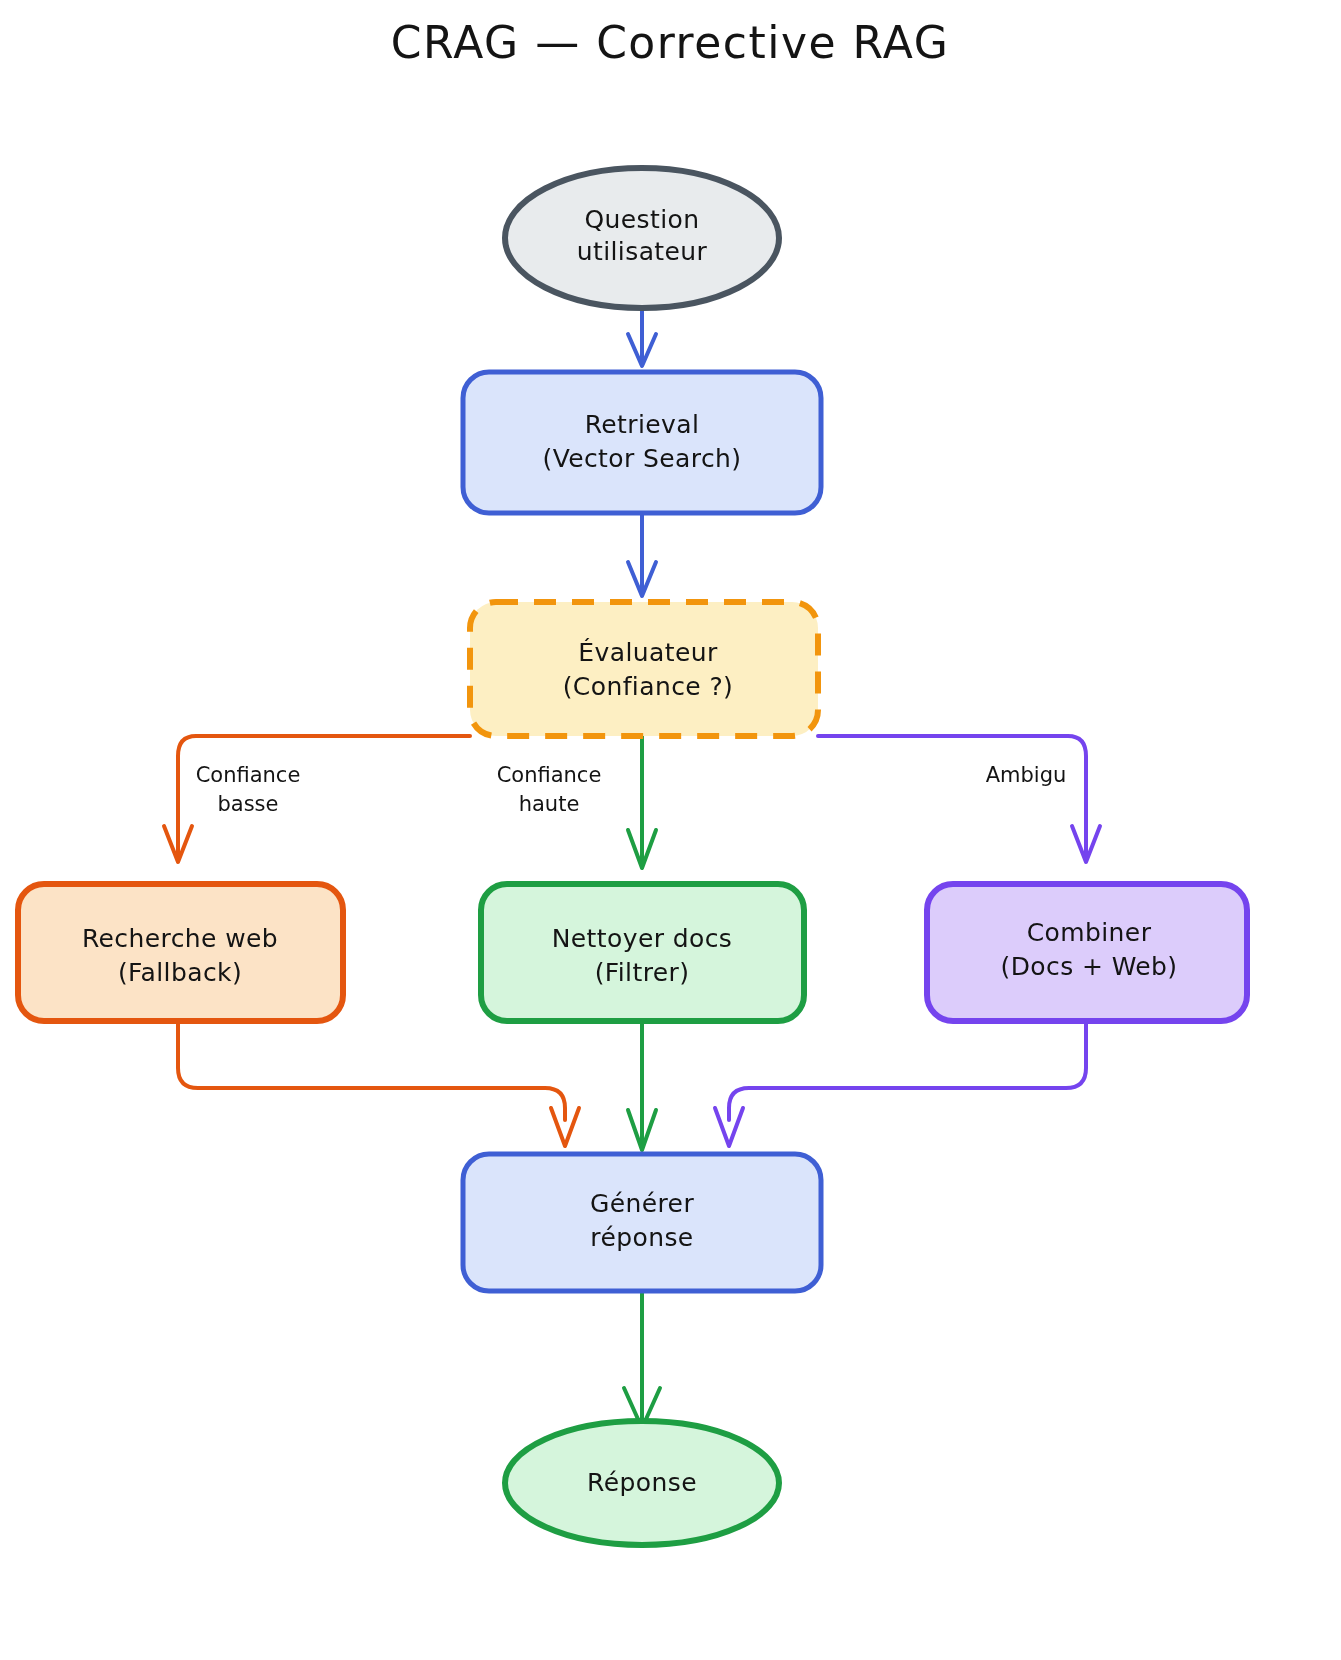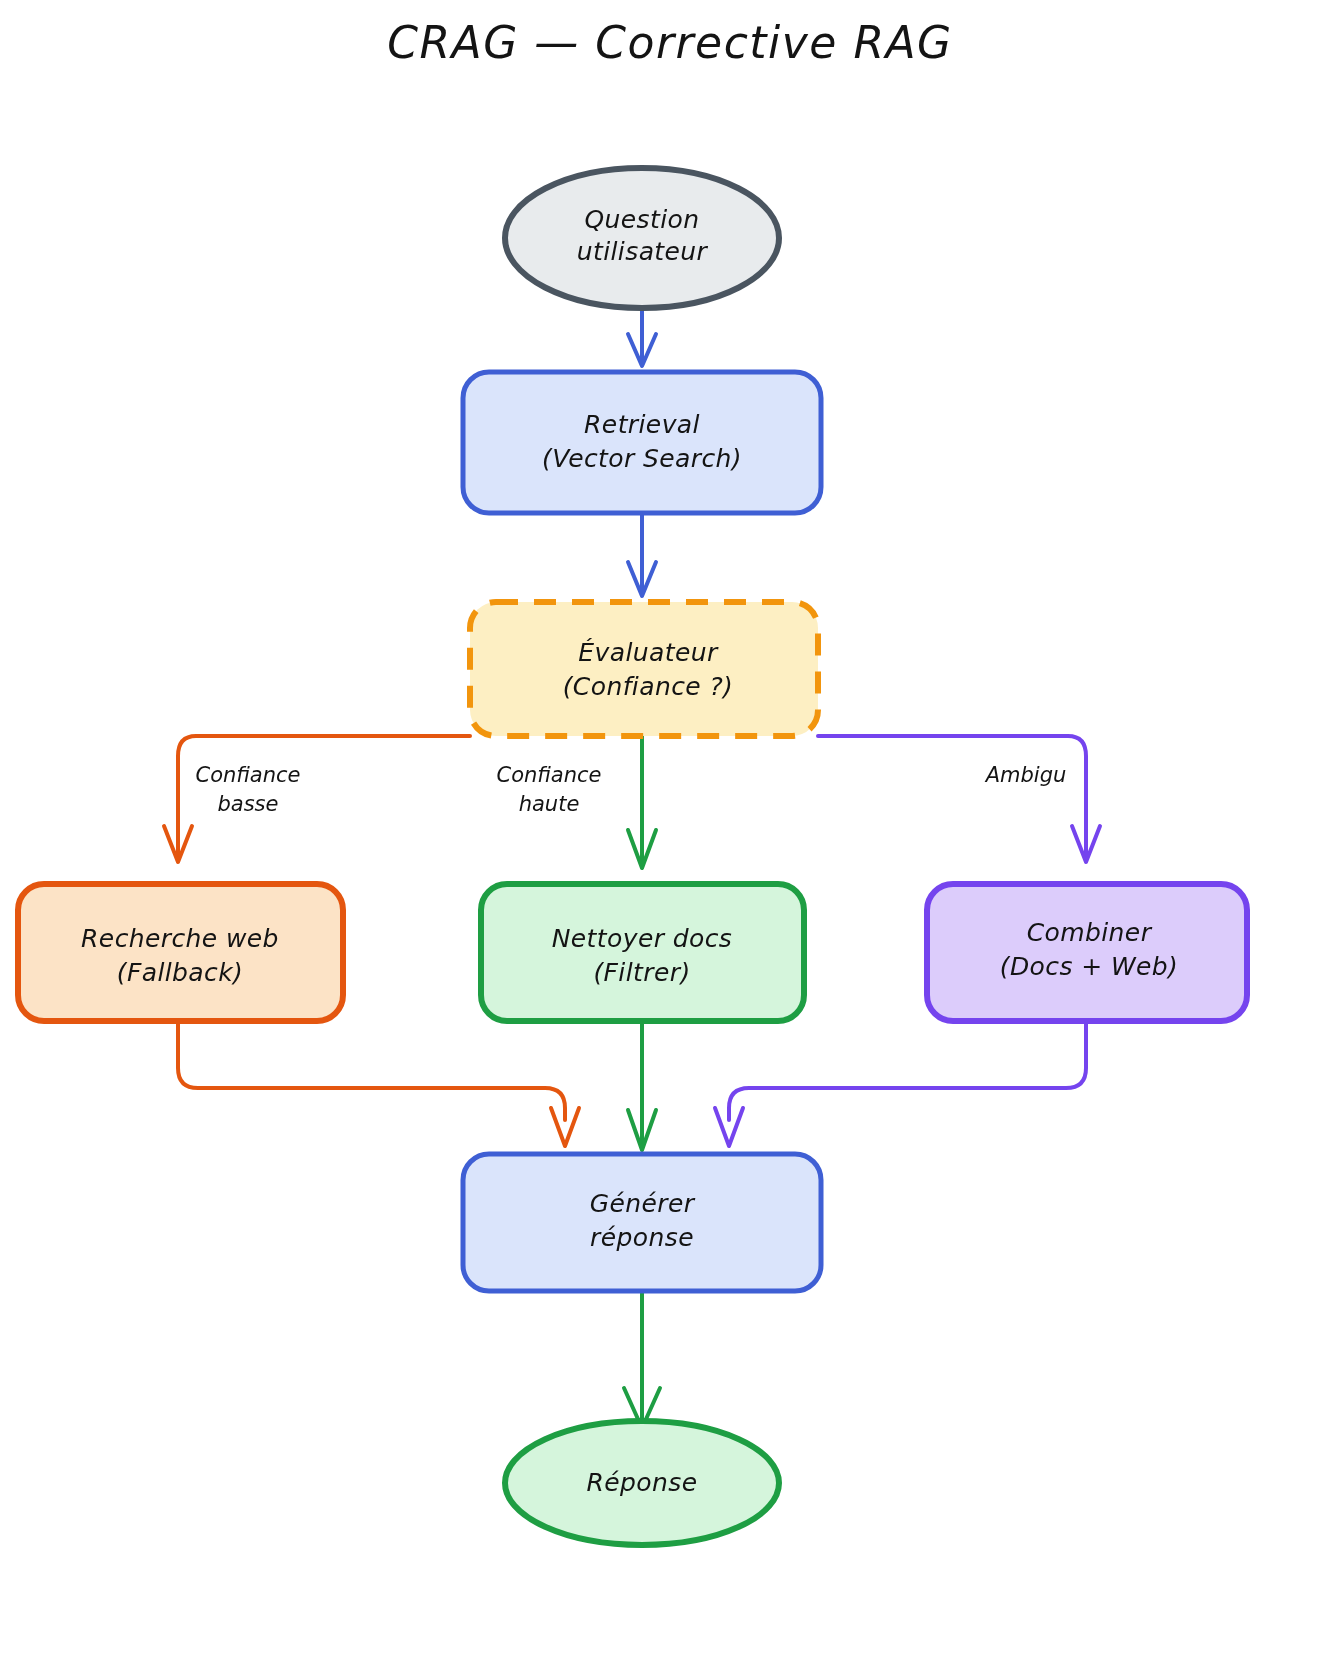--- a/index.html
+++ b/index.html
@@ -10,21 +10,20 @@
   body {
     width: 1341px;
     height: 1660px;
     position: relative;
     overflow: hidden;
     font-family: "DejaVu Sans", sans-serif;
   }
   #diagram-root {
     position: absolute;
     inset: 0;
-    font-style: italic;
   }
   svg#flow {
     position: absolute;
     left: 0;
     top: 0;
     width: 1341px;
     height: 1660px;
   }
   .node-label {
     font-family: "DejaVu Sans", sans-serif;

